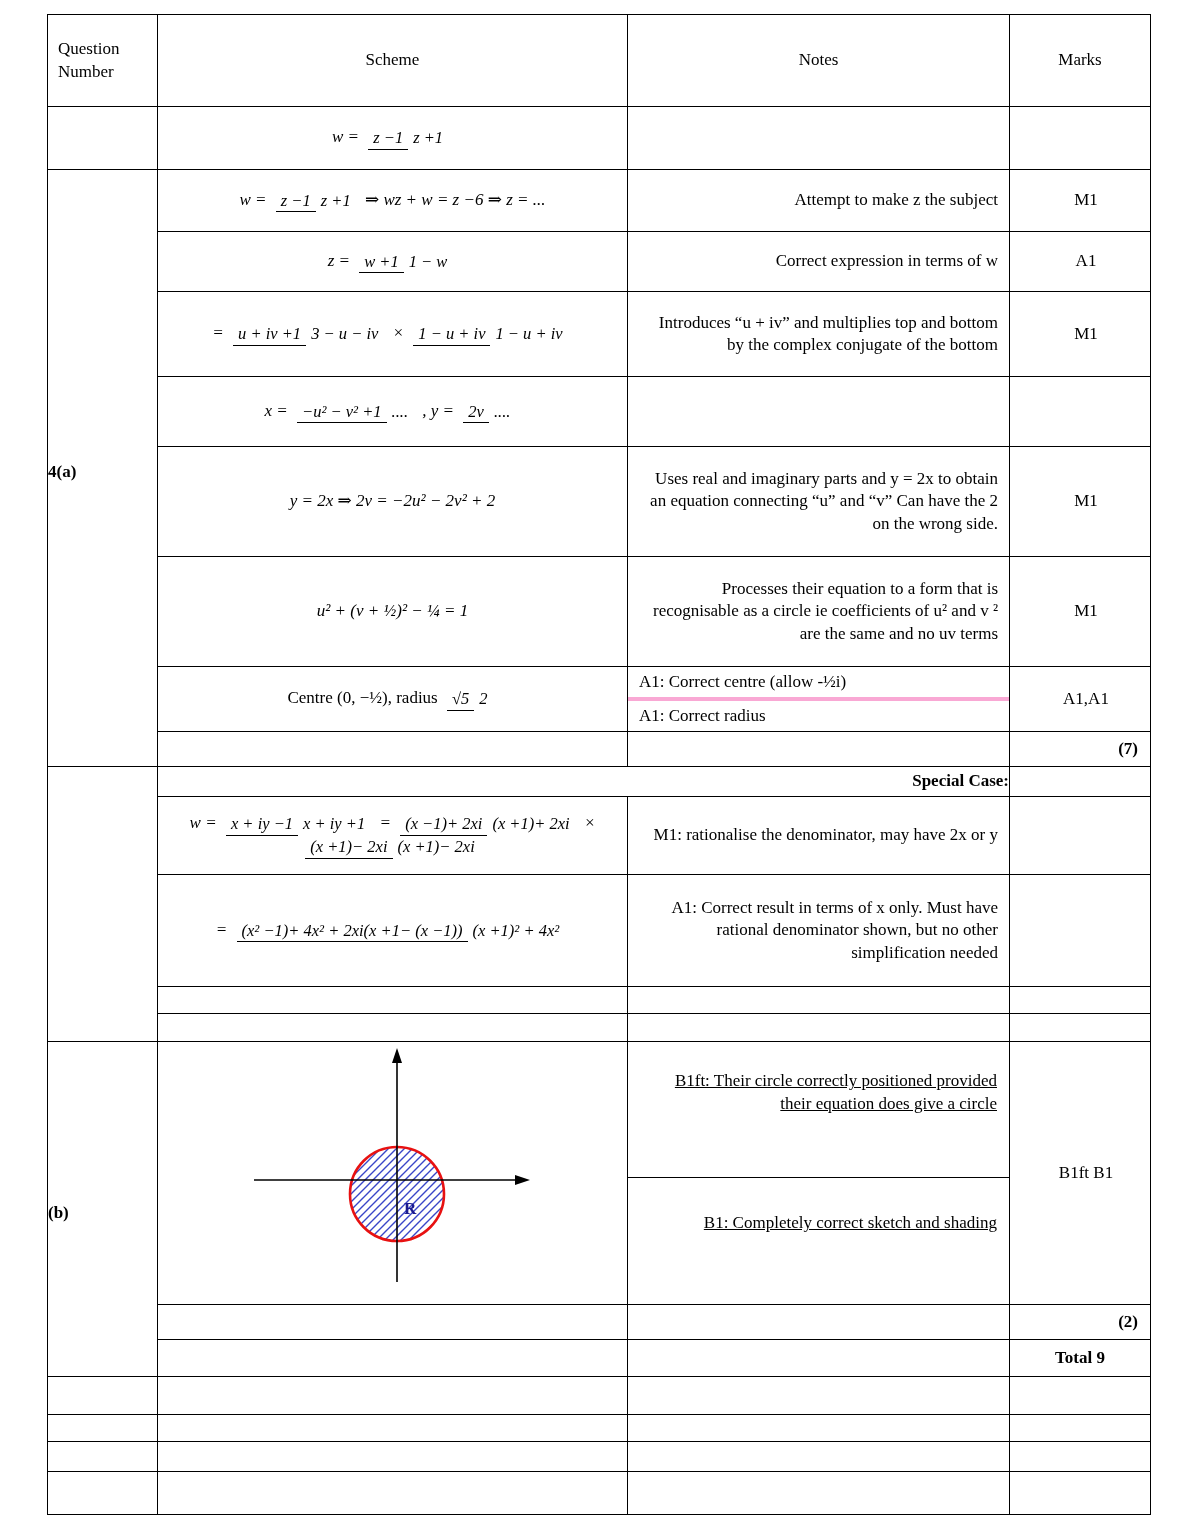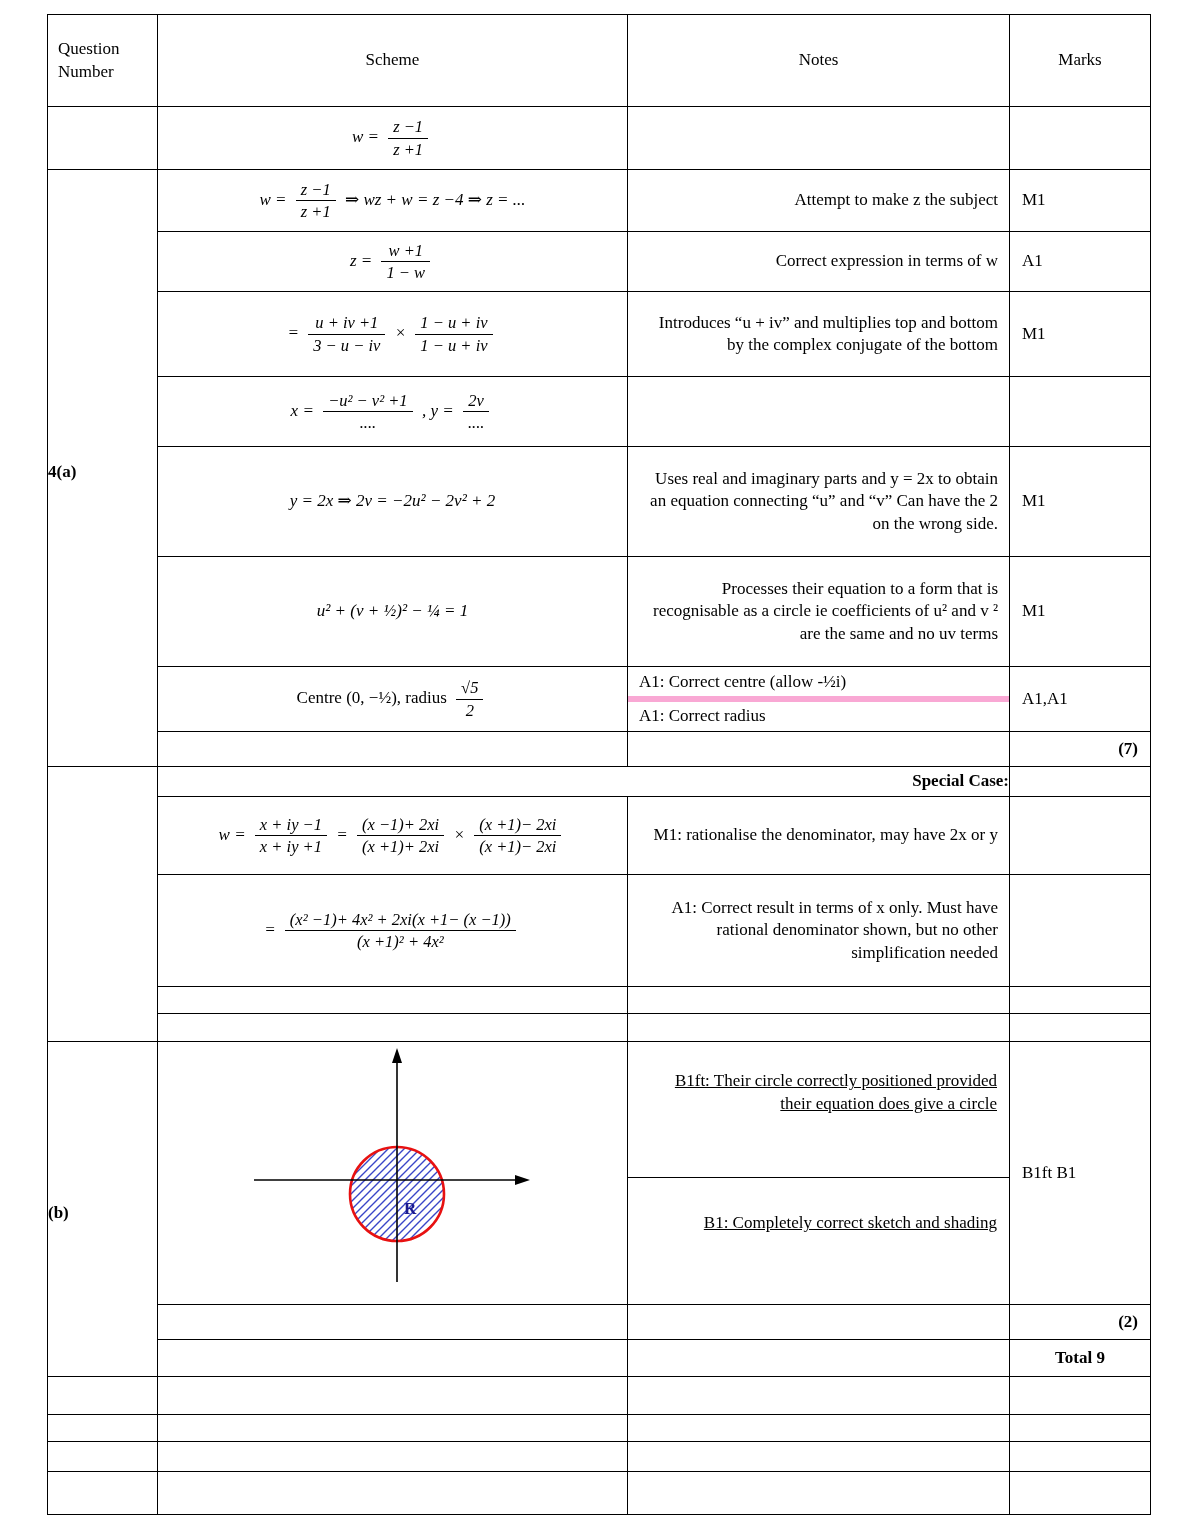--- a/index.html
+++ b/index.html
@@ -24,43 +24,43 @@
   col.c3 { width: 382px; }
   col.c4 { width: 141px; }
 
   td.hdrq { text-align: left; padding-left: 10px; font-size: 17.5px; }
   td.hdr { text-align: center; font-size: 17.5px; }
 
   td.qcell { vertical-align: top; padding-top: 8px; font-weight: bold; }
 
   td.scheme { text-align: center; padding: 4px 8px; }
   td.notes  { text-align: right; padding: 5px 11px; }
-  td.marks  { padding-left: 12px; font-size: 17.5px; }
+  td.marks  { padding-left: 12px; font-size: 17.5px; text-align: center; }
   td.mk-right  { text-align: right; padding-right: 12px; padding-left: 0; font-weight: bold; }
   td.mk-center { text-align: center; padding-left: 0; font-weight: bold; }
 
   td.sc-label { text-align: right; font-weight: bold; font-size: 17.5px; margin-top: 40px; }
 
   
   .mi { font-style: italic; }
   .mr { font-style: normal; }
   .frac {
-    display: inline-flex; flex-direction: column;
+    display: inline-flex; 
     vertical-align: middle; margin: 0 5px;
     line-height: 1.18; font-size: 16.5px; text-align: center;
   }
   .frac .fnum { border-bottom: 1.2px solid #000; padding: 1px 5px; }
   .frac .fden { padding: 1px 5px; }
 
   
   td.split { padding: 0; }
   .splitwrap { display: flex; flex-direction: column; }
   .split-a .splitwrap { height: 63px; }
   .split-a .half { flex: 1; display: flex; align-items: center; padding: 2px 11px; }
-  .split-a .half.top { border-bottom: 6px solid #f9a8d4; }
+  .split-a .half.top { border-bottom: 4px solid #f9a8d4; }
   .split-b .splitwrap { height: 258px; text-decoration: underline; }
   .split-b .half.top { height: 134px; border-bottom: 1px solid #000; padding: 26px 12px 0; }
   .split-b .half.bot { height: 124px; padding: 34px 12px 0; }
 
   td.figcell { padding: 0; text-align: center; }
   td.noborder { border: none; }
 
   svg text { font-family: "Liberation Serif", "DejaVu Serif", serif; }
 </style>
 </head>
@@ -91,21 +91,21 @@
             </span></td>
     <td class="notes"></td>
     <td class="marks"></td>
   </tr>
 
   <tr style="height:62px">
     <td class="qcell" rowspan="8">4(a)</td>
     <td class="scheme"><span class="mi">w = </span><span class="frac">
               <span class="fnum mi">z −1</span>
               <span class="fden mi">z +1</span>
-            </span><span class="mi"> ⇒ wz + w = z −4 ⇒ z = ...</span></td>
+            </span><span class="mi"> ⇒ wz + w = z −6 ⇒ z = ...</span></td>
     <td class="notes">Attempt to make z the subject</td>
     <td class="marks">M1</td>
   </tr>
 
   <tr style="height:60px">
     <td class="scheme"><span class="mi">z = </span><span class="frac">
               <span class="fnum mi">w +1</span>
               <span class="fden mi">1 − w</span>
             </span></td>
     <td class="notes">Correct expression in terms of w</td>

